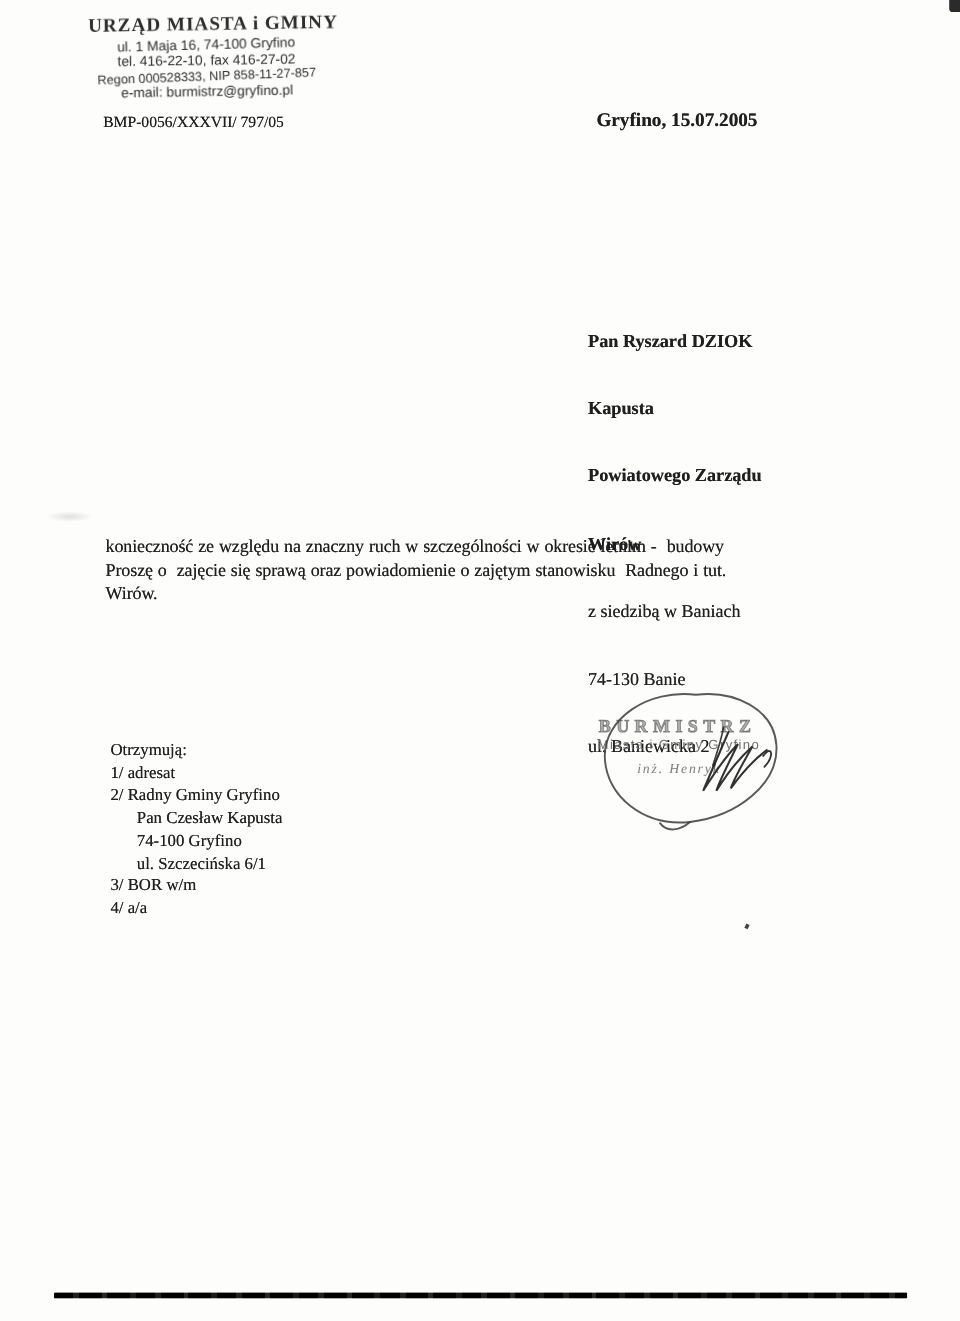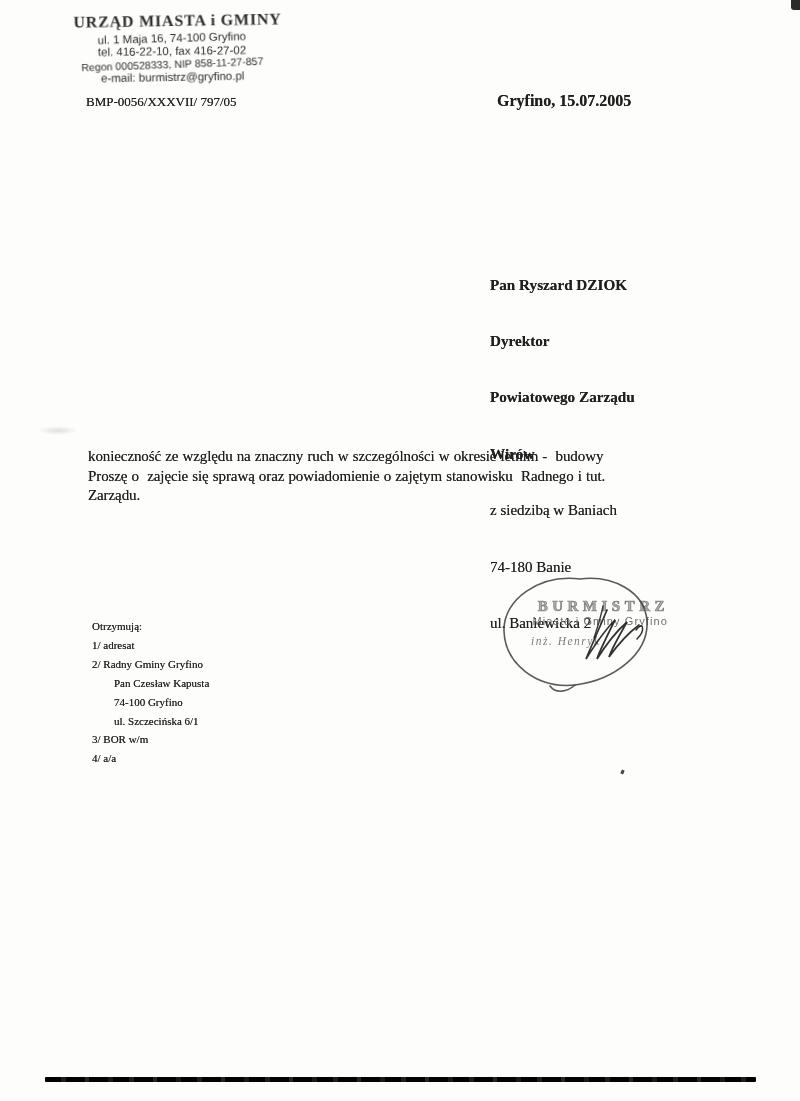--- a/index.html
+++ b/index.html
@@ -37,26 +37,26 @@
   .recipient{left:490px;top:238px;font-size:15px;line-height:18.8px;white-space:pre;}
   .recipient .b{font-weight:bold;font-size:15.2px;}
 
   
   .bodytext{left:88px;top:447px;width:600px;font-size:15px;line-height:19.6px;
     letter-spacing:-0.1px;word-spacing:.5px;}
   .bodytext .line{white-space:pre;}
   .bodytext .indent{padding-left:229px;}
 
   
-  .distribution{left:92px;top:617px;font-size:11px;line-height:18.9px;}
+  .distribution{left:92px;top:617px;font-size:14px;line-height:18.9px;}
   .distribution .line{white-space:pre;}
   .distribution .ind{padding-left:22px;}
 
   
-  .stamp-wrap{left:486px;top:568px;width:196px;height:136px;filter:blur(.2px);text-align:right;}
+  .stamp-wrap{left:486px;top:568px;width:196px;height:136px;filter:blur(.2px);}
   .stamp-title{
     position:absolute;left:13px;top:30px;width:170px;
     font-size:15px;font-weight:bold;letter-spacing:4.5px;white-space:nowrap;
     color:rgba(98,98,98,.5);
     -webkit-text-stroke:.7px rgba(95,95,95,.75);
   }
   .stamp-sub{
     position:absolute;left:12px;top:47px;width:170px;
     font-family:"Liberation Sans",sans-serif;
     font-size:11px;letter-spacing:1.1px;white-space:nowrap;color:#6f6f6f;
@@ -90,32 +90,32 @@
   <div class="lh-small lh-3">tel. 416-22-10, fax 416-27-02</div>
   <div class="lh-small lh-4">Regon 000528333, NIP 858-11-27-857</div>
   <div class="lh-small lh-5">e-mail: burmistrz@gryfino.pl</div>
 </div>
 
 <div class="abs refno ink">BMP-0056/XXXVII/ 797/05</div>
 <div class="abs dateline ink">Gryfino, 15.07.2005</div>
 
 <div class="abs recipient ink">
   <div class="b">Pan Ryszard DZIOK</div>
-  <div class="b">Dyrektor</div>
+  <div class="b">Kapusta</div>
   <div class="b">Powiatowego Zarządu</div>
   <div class="b">Wirów</div>
   <div>z siedzibą w Baniach</div>
-  <div>74-180 Banie</div>
+  <div>74-130 Banie</div>
   <div>ul. Baniewicka 2</div>
 </div>
 
 <div class="abs bodytext ink">
   <div class="line">konieczność ze względu na znaczny ruch w szczególności w okresie letnim -  budowy</div>
   <div class="line">Proszę o  zajęcie się sprawą oraz powiadomienie o zajętym stanowisku  Radnego i tut.</div>
-  <div class="line">Zarządu.</div>
+  <div class="line">Wirów.</div>
 </div>
 
 <div class="abs stamp-wrap">
   <div class="stamp-title">BURMISTRZ</div>
   <div class="stamp-sub">Miasta i Gminy Gryfino</div>
   <div class="stamp-signer">inż. Henryk</div>
   <svg class="stamp-svg" width="196" height="136" viewBox="0 0 196 136" fill="none">
 
     <path d="M 94 11 C 54 6 17 31 18 63 C 19 96 51 121 89 117 C 129 112 163 85 161 53 C 159 23 126 7 94 11" stroke="#3c3c3c" stroke-width="1.6" stroke-linecap="round" opacity="0.85"></path>
     <path d="M 89 117 C 81 124 70 126 64 118" stroke="#3c3c3c" stroke-width="1.6" stroke-linecap="round" opacity="0.85"></path>

